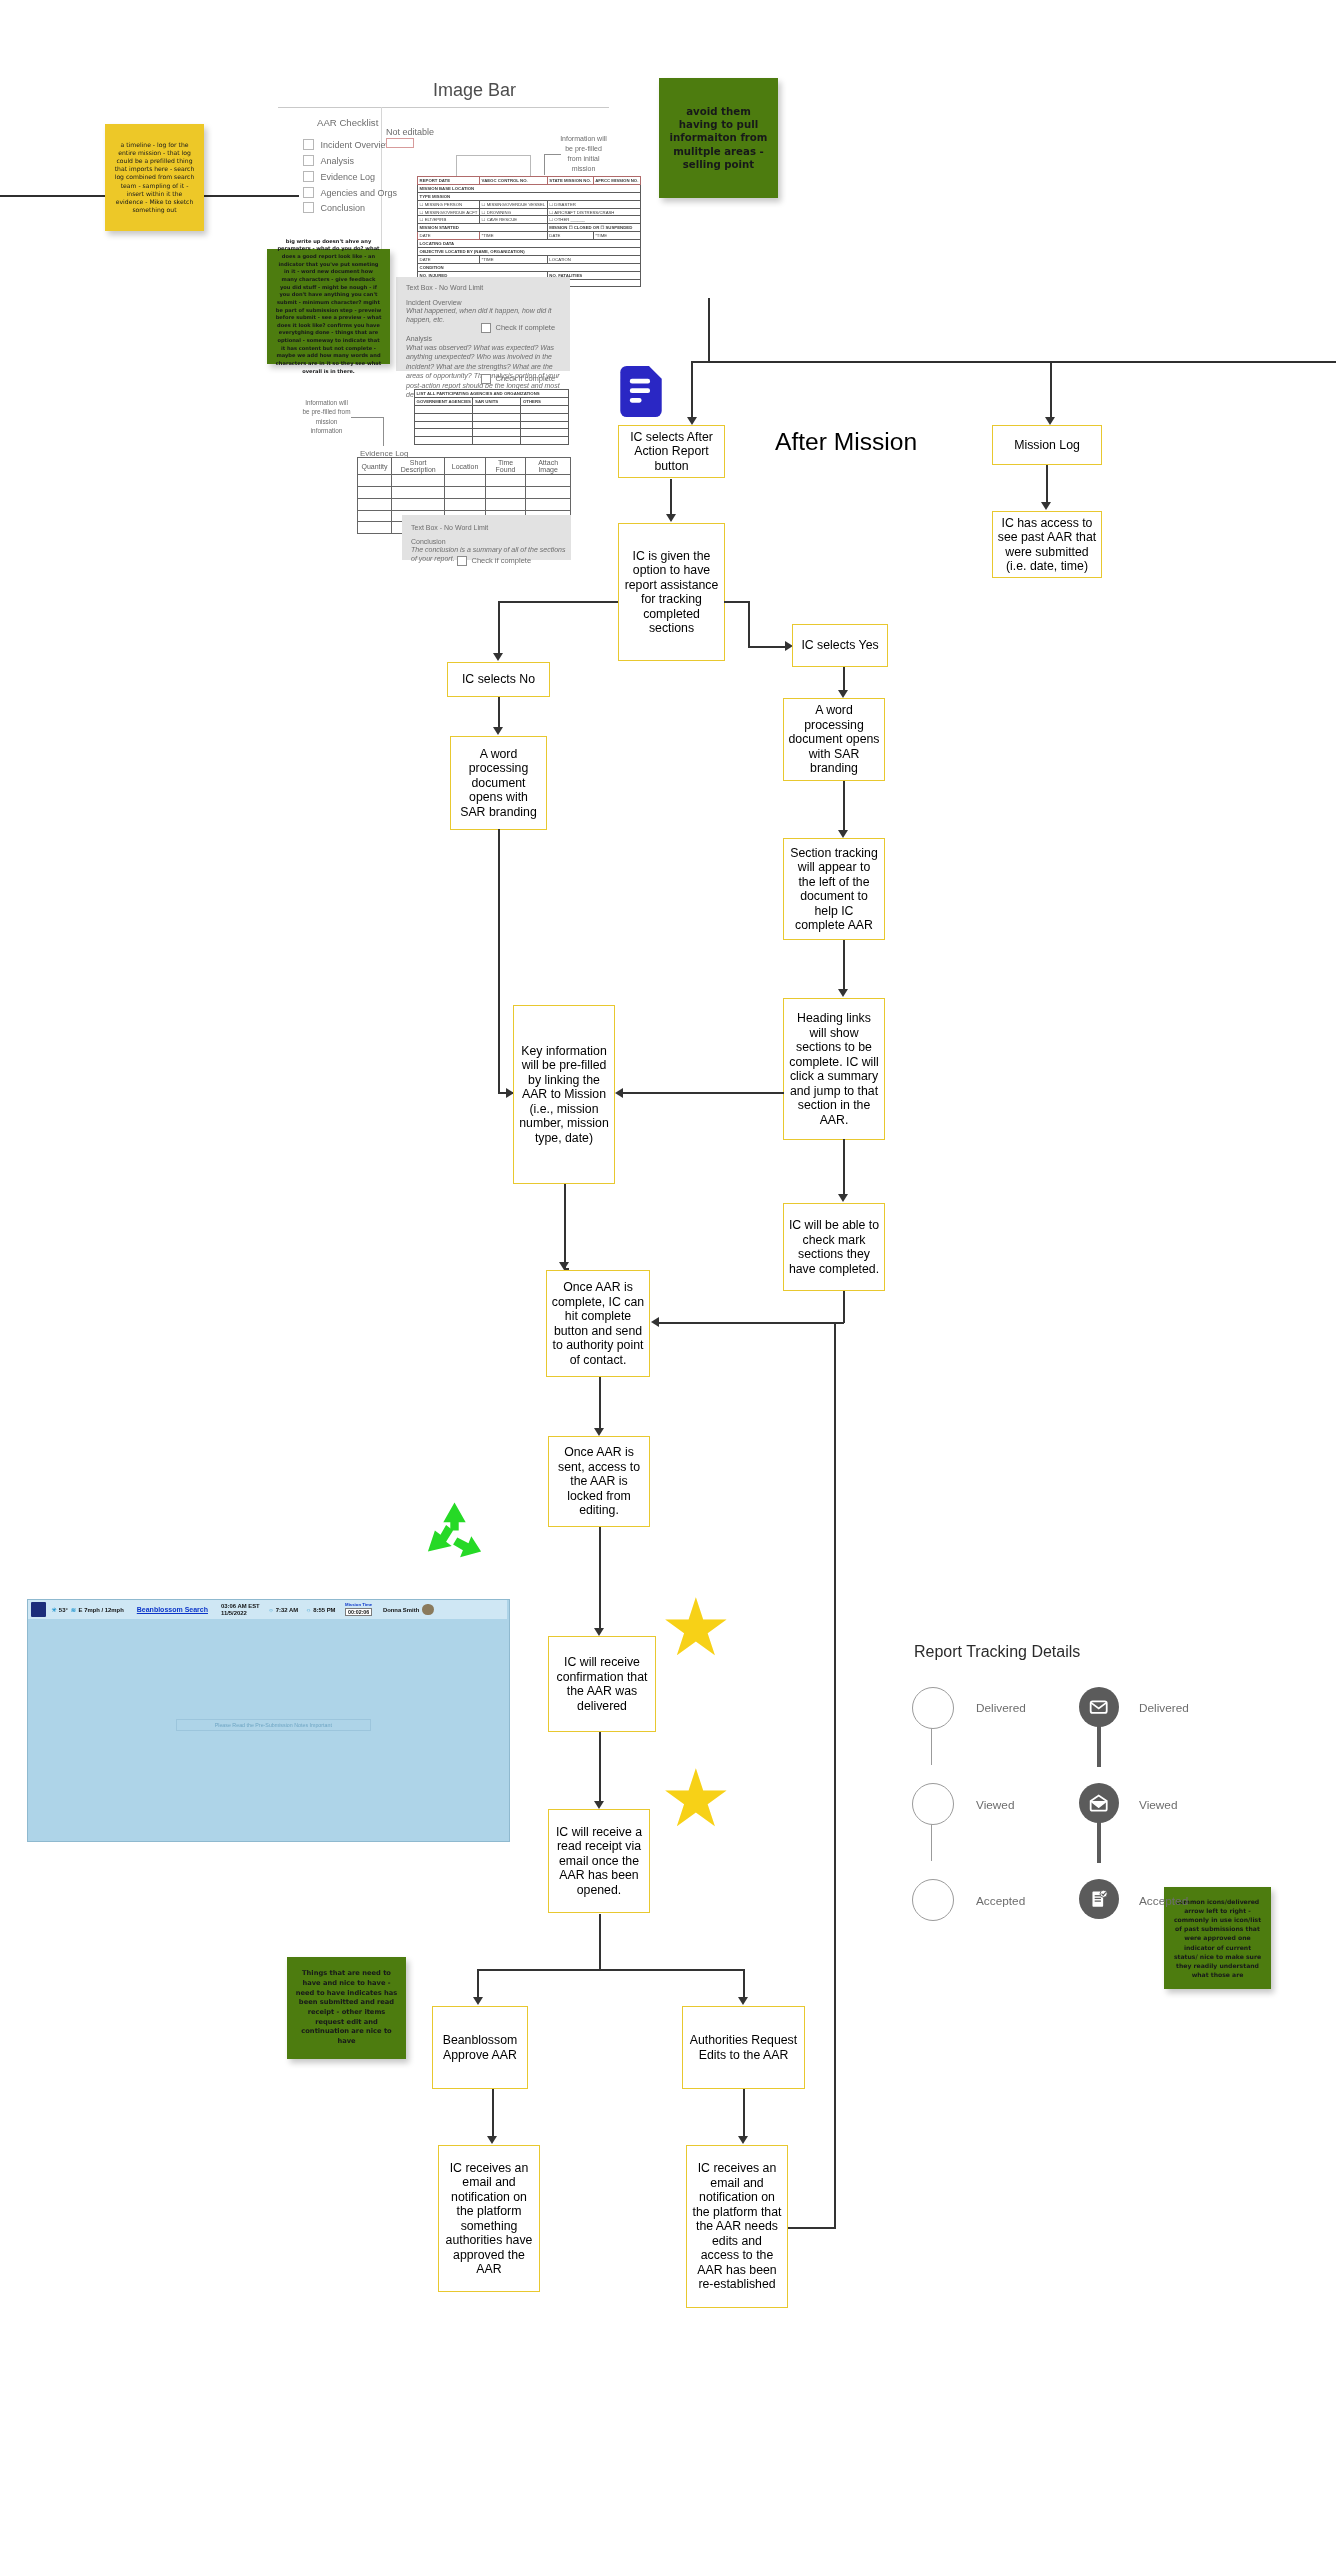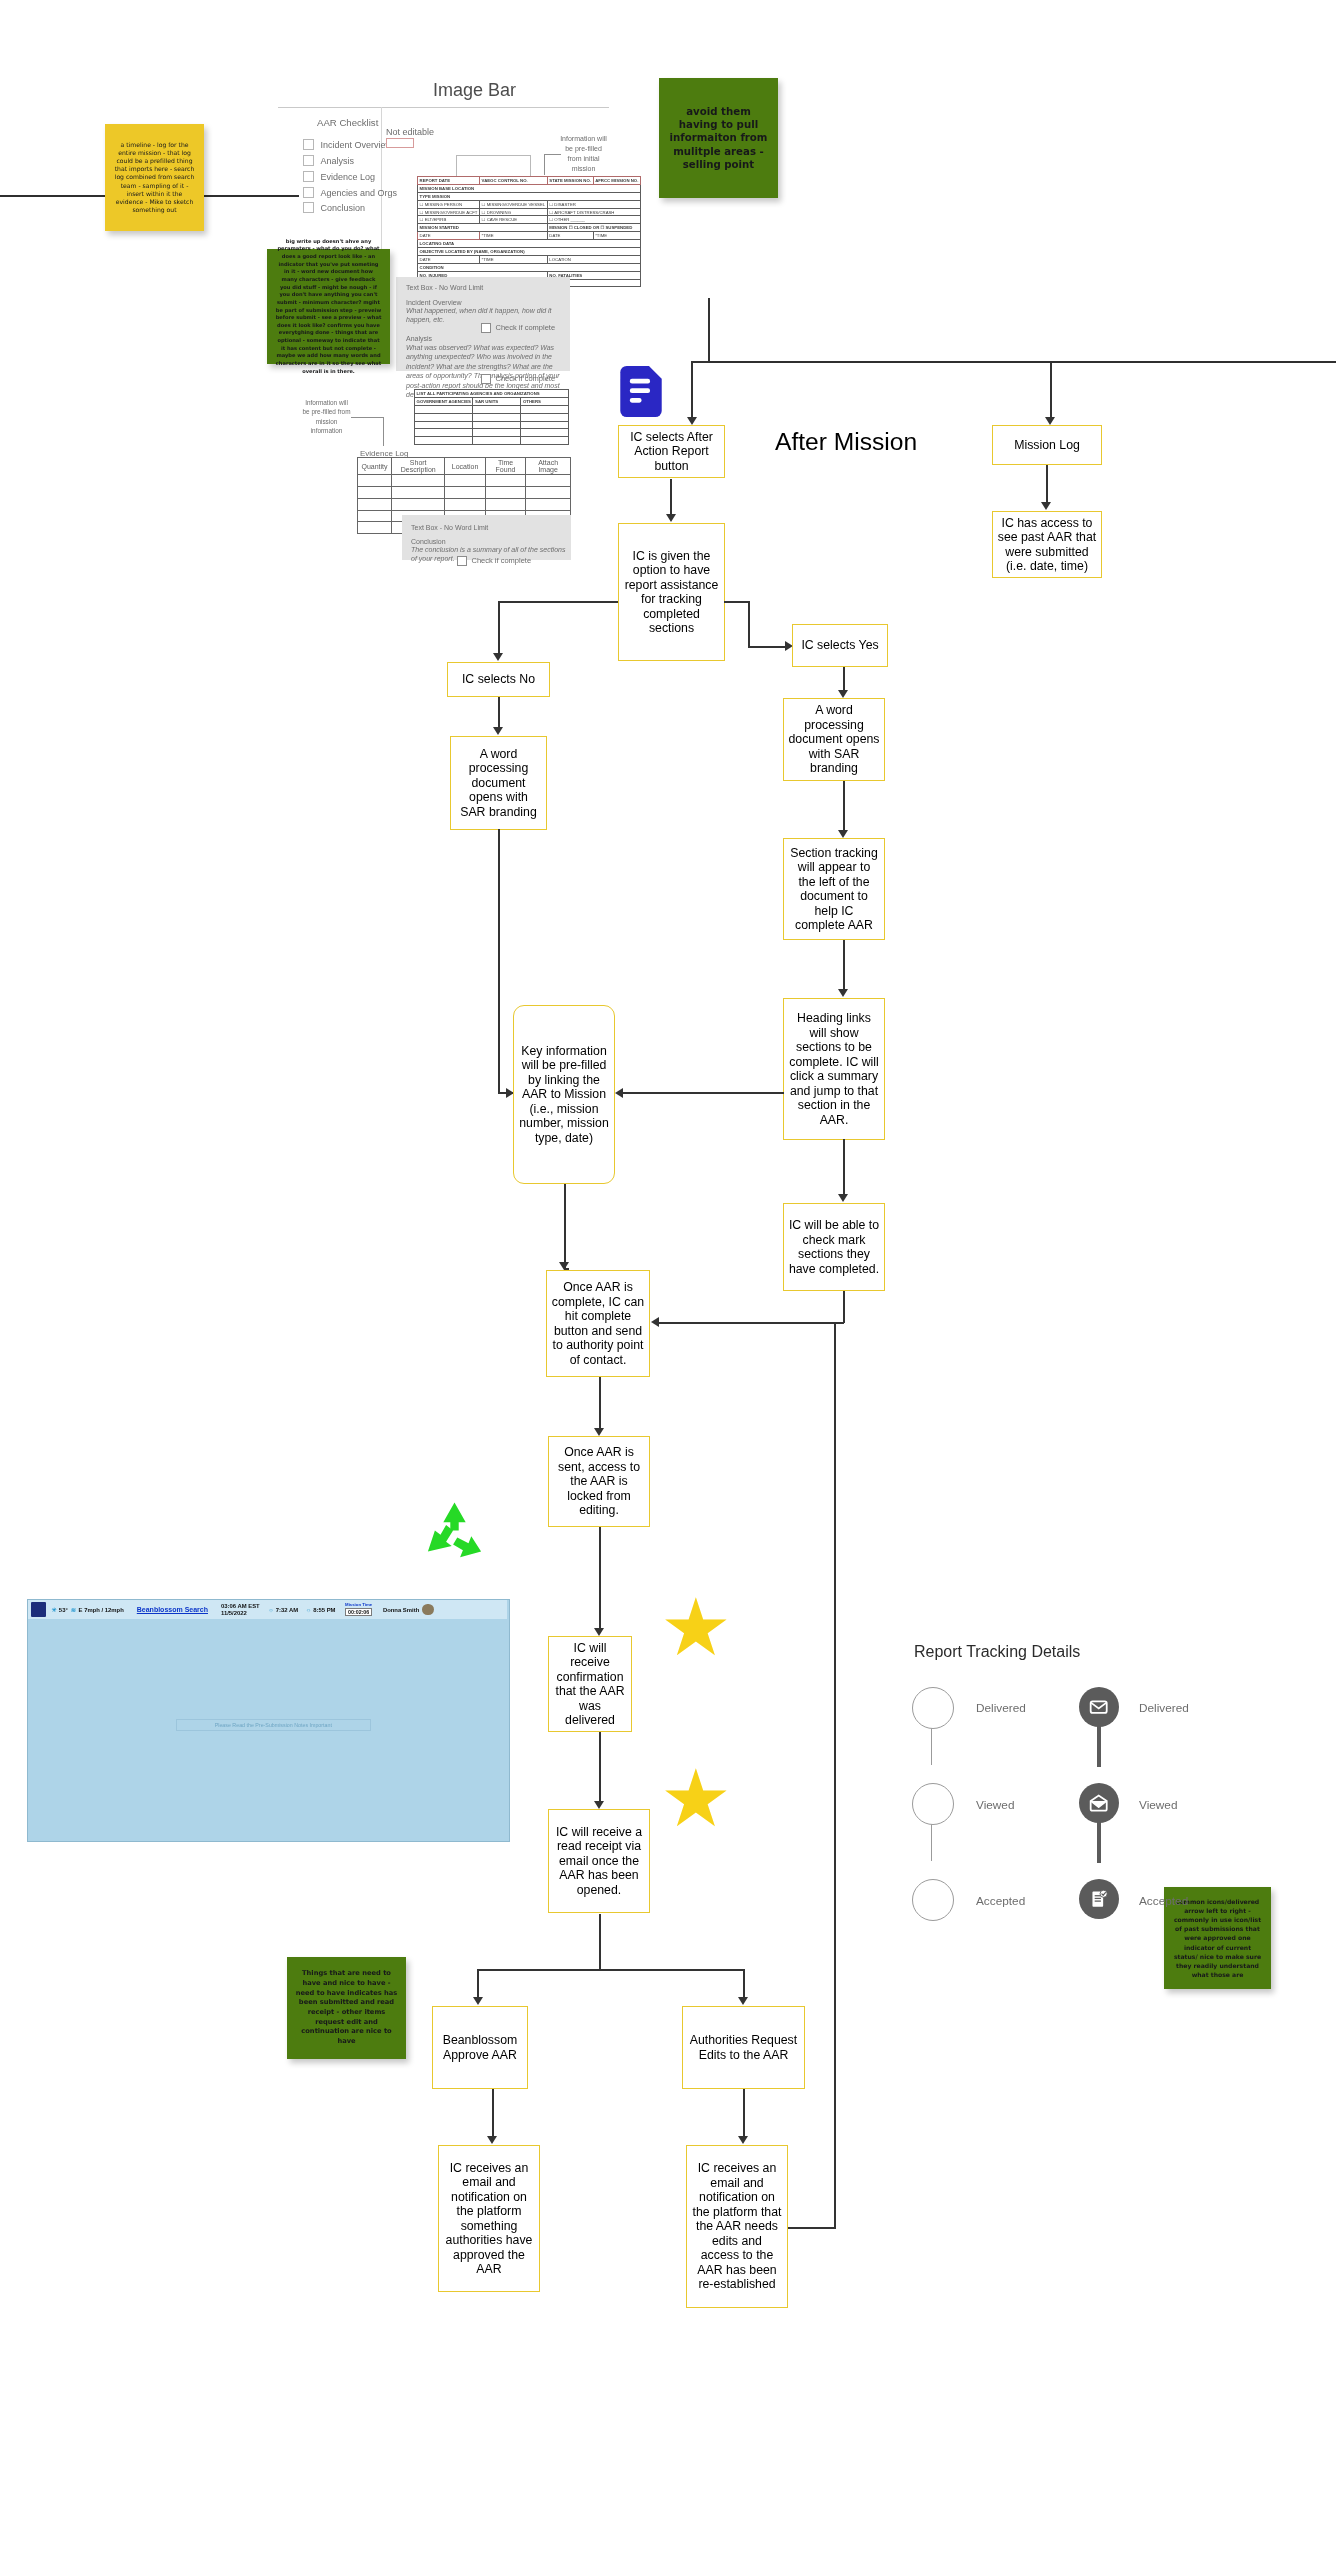--- a/index.html
+++ b/index.html
@@ -377,21 +377,21 @@
 <div class="arrow-down" style="left:838px;top:989px;"></div>
 <div class="fbox" style="left:783px;top:998px;width:102px;height:142px;">Heading links will show sections to be complete. IC will click a summary and jump to that section in the AAR.</div>
 
 <div class="ln lnv" style="left:843px;top:1139px;height:59px;"></div>
 <div class="arrow-down" style="left:838px;top:1194px;"></div>
 <div class="fbox" style="left:783px;top:1203px;width:102px;height:88px;">IC will be able to check mark sections they have completed.</div>
 
 <div class="ln lnv" style="left:498px;top:829px;height:265px;"></div>
 <div class="ln lnh" style="left:498px;top:1092px;width:15px;"></div>
 <div class="arrow-right" style="left:506px;top:1088px;"></div>
-<div class="fbox" style="left:513px;top:1005px;width:102px;height:179px;border-radius:11px;">Key information will be pre-filled by linking the AAR to Mission (i.e., mission number, mission type, date)</div>
+<div class="fbox" style="left:513px;top:1005px;width:102px;height:179px;">Key information will be pre-filled by linking the AAR to Mission (i.e., mission number, mission type, date)</div>
 
 <div class="ln lnh" style="left:735px;top:1092px;width:49px;"></div>
 <div class="ln lnv" style="left:735px;top:1092px;height:0px;"></div>
 <div class="arrow-left" style="left:615px;top:1088px;"></div>
 <div class="ln lnh" style="left:622px;top:1092px;width:115px;"></div>
 
 <div class="ln lnv" style="left:564px;top:1184px;height:86px;"></div>
 <div class="ln lnh" style="left:564px;top:1268px;width:5.3px;"></div>
 <div class="arrow-down" style="left:559px;top:1262px;"></div>
 <div class="fbox" style="left:546px;top:1270px;width:104px;height:107px;">Once AAR is complete, IC can hit complete button and send to authority point of contact.</div>
@@ -399,21 +399,21 @@
 <div class="ln lnv" style="left:843px;top:1291px;height:32px;"></div>
 <div class="ln lnh" style="left:658px;top:1322px;width:186px;"></div>
 <div class="arrow-left" style="left:651px;top:1317px;"></div>
 
 <div class="ln lnv" style="left:599px;top:1377px;height:53px;"></div>
 <div class="arrow-down" style="left:594px;top:1428px;"></div>
 <div class="fbox" style="left:548px;top:1436px;width:102px;height:91px;">Once AAR is sent, access to the AAR is locked from editing.</div>
 
 <div class="ln lnv" style="left:599px;top:1527px;height:104px;"></div>
 <div class="arrow-down" style="left:594px;top:1628px;"></div>
-<div class="fbox" style="left:548px;top:1636px;width:84px;height:96px;">IC will receive confirmation that the AAR was delivered</div>
+<div class="fbox" style="left:548px;top:1636px;width:108px;height:96px;">IC will receive confirmation that the AAR was delivered</div>
 
 <div class="ln lnv" style="left:599px;top:1732px;height:72px;"></div>
 <div class="arrow-down" style="left:594px;top:1801px;"></div>
 <div class="fbox" style="left:548px;top:1809px;width:102px;height:104px;">IC will receive a read receipt via email once the AAR has been opened.</div>
 
 <div class="ln lnv" style="left:599px;top:1914px;height:56px;"></div>
 <div class="ln lnh" style="left:477px;top:1969px;width:267px;"></div>
 <div class="ln lnv" style="left:477px;top:1969px;height:32px;"></div>
 <div class="arrow-down" style="left:473px;top:1997px;"></div>
 <div class="ln lnv" style="left:743px;top:1969px;height:32px;"></div>

